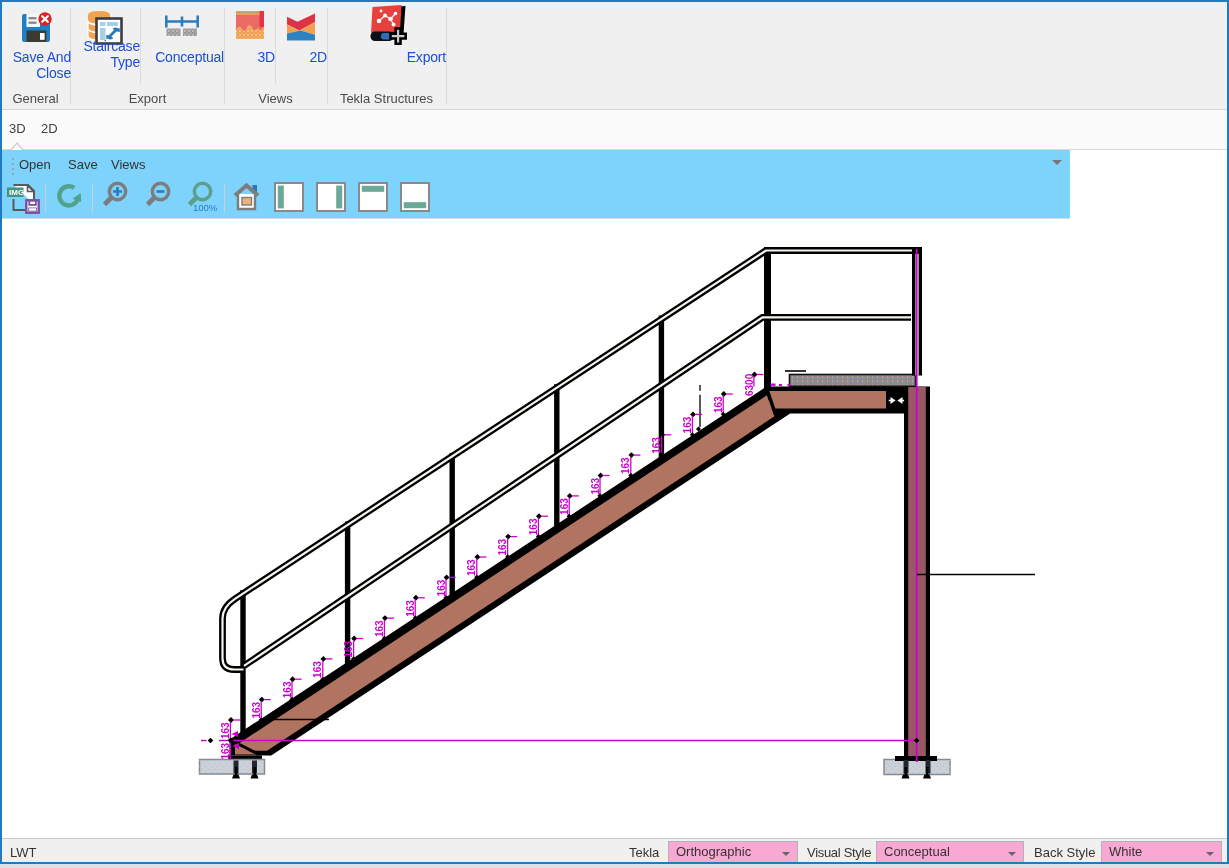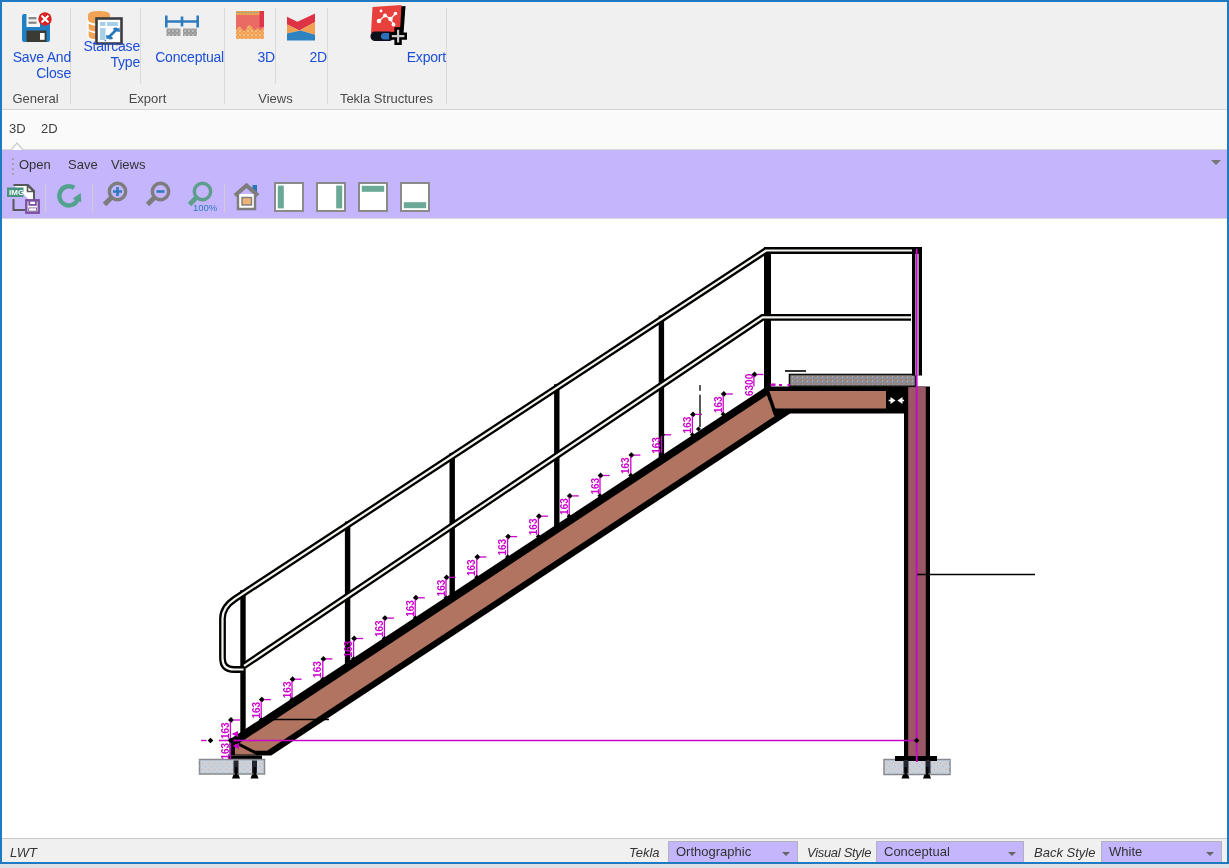--- a/index.html
+++ b/index.html
@@ -15,33 +15,33 @@
 .rsep-s { position:absolute; top:6px; width:1px; height:76px; background:#dadada; }
 .rlabel { position:absolute; font-size:14px; color:#1d4ed8; text-align:right; line-height:16px; letter-spacing:-0.2px; }
 .rgroup { position:absolute; top:89px; font-size:13px; color:#4a4a4a; text-align:center; }
 #tabstrip { position:absolute; left:0; top:110px; width:1229px; height:40px; background:#fafafa;
   border-bottom:1px solid #d9d9d9; }
 .tab { position:absolute; top:11px; font-size:13px; color:#3f3f3f; }
 #notchl { position:absolute; top:32px; left:10px; width:0; height:0;
   border-left:7px solid transparent; border-right:7px solid transparent; border-bottom:8px solid #cfcfcf; }
 #notch { position:absolute; top:33.5px; left:11px; width:0; height:0;
   border-left:6px solid transparent; border-right:6px solid transparent; border-bottom:7px solid #fafafa; }
-#toolbar { position:absolute; left:0; top:150px; width:1229px; height:69px; background:#c4b5fd;
+#toolbar { position:absolute; left:0; top:150px; width:1070px; height:69px; background:#7dd3fc;
   border-bottom:1px solid #d9d9d9; }
 .menu { position:absolute; top:7px; font-size:13px; color:#333; }
 .tsep { position:absolute; top:34px; width:1px; height:29px; background:#cfcfcf; }
 .ticon { position:absolute; }
 #canvas { position:absolute; left:0; top:219px; width:1229px; height:619px; background:#fff; }
 #status { position:absolute; left:0; top:838px; width:1229px; height:25px; background:#f0f0f0;
   border-top:1px solid #c8c8c8; }
-.combo { position:absolute; top:2px; height:23px; background:#c4b5fd; border:1px solid #b0b4ba;
+.combo { position:absolute; top:2px; height:23px; background:#f9a8d4; border:1px solid #b0b4ba;
   font-size:13px; color:#333; line-height:20px; padding-left:7px; }
 .carrow { position:absolute; top:9.5px; width:0; height:0; border-left:4px solid transparent;
   border-right:4px solid transparent; border-top:4.5px solid #666; }
-.slabel { position:absolute; top:6px; font-size:13px; color:#333;font-style:italic; }
+.slabel { position:absolute; top:6px; font-size:13px; color:#333; }
 #botbar { position:absolute; left:0; top:862px; width:1229px; height:6px; background:#dee2e7; z-index:51;
   border-top:2px solid #1f7ac2; }
 </style>
 </head>
 <body>
 <div id="win">
   <div class="wborder" style="left:0;top:0;width:2px;height:868px"></div>
   <div class="wborder" style="left:1227px;top:0;width:2px;height:868px"></div>
   <div class="wborder" style="left:0;top:0;width:1229px;height:2px"></div>
   <div id="ribbon">

